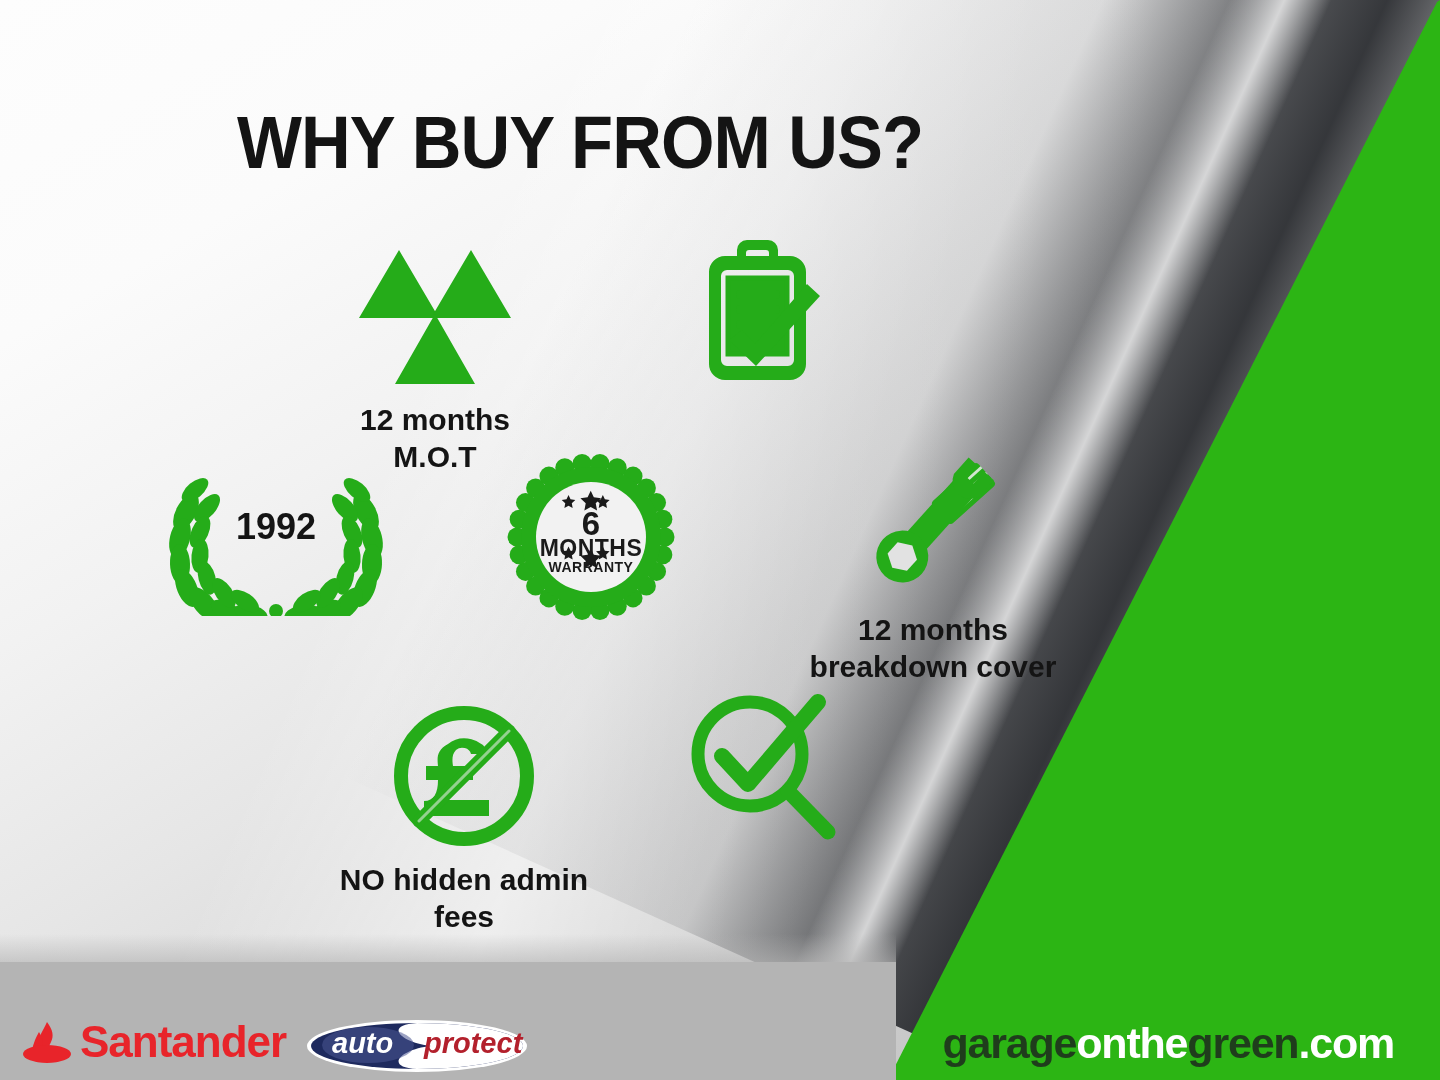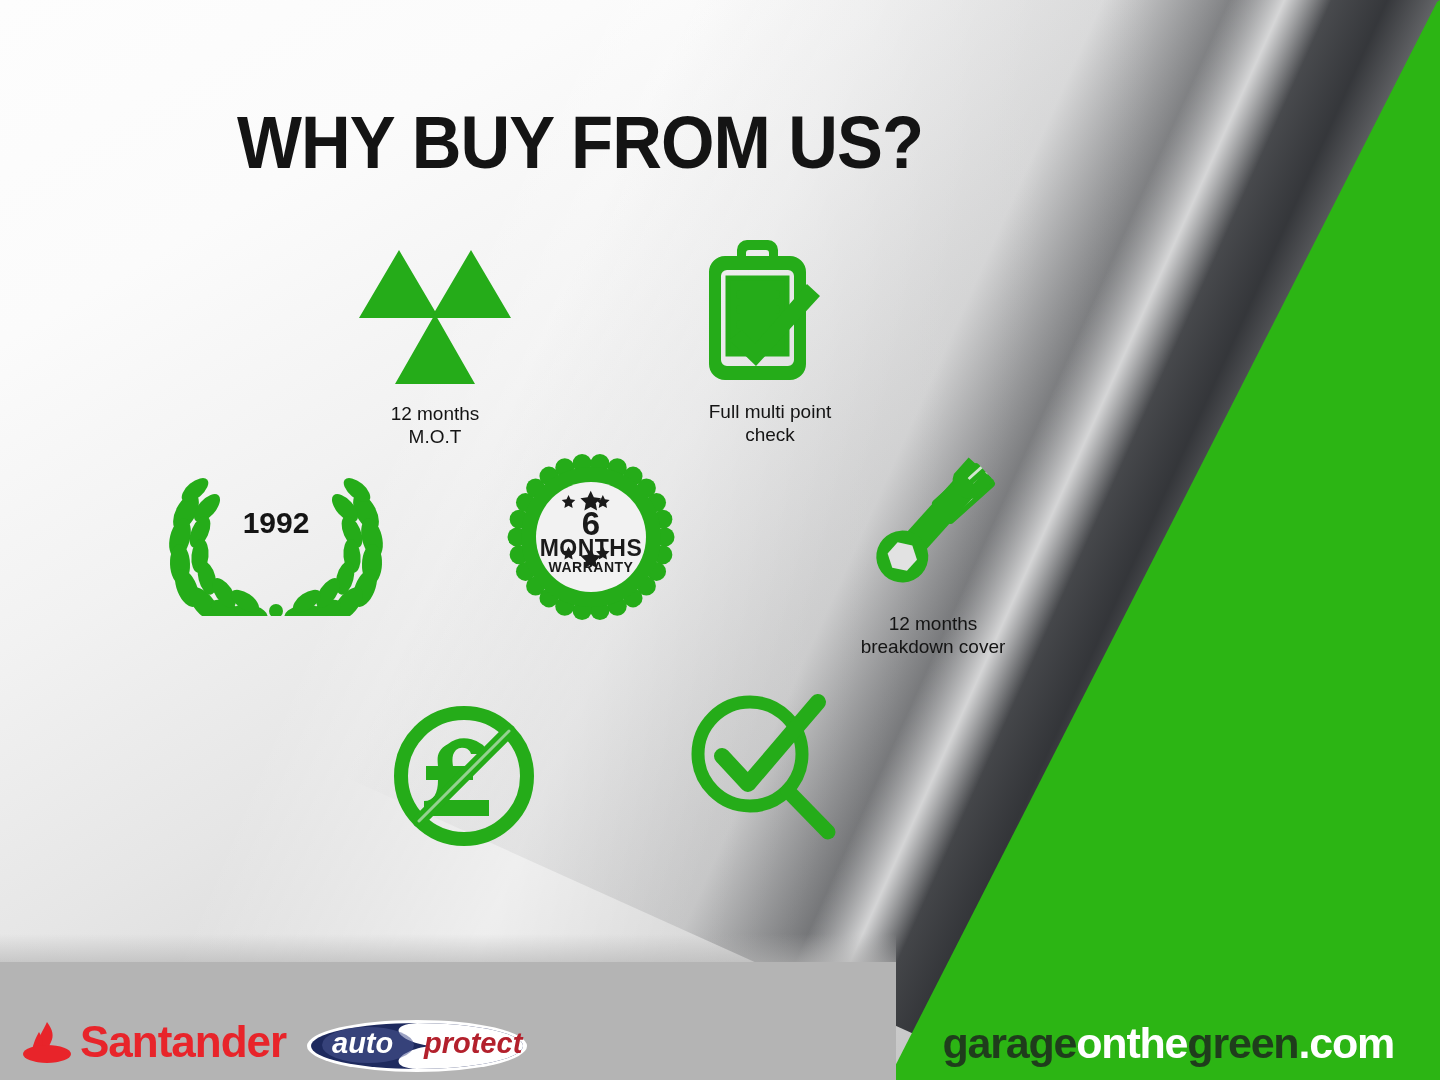--- a/index.html
+++ b/index.html
@@ -84,40 +84,40 @@
     color:#141414;
     font-family:"Liberation Sans", sans-serif;
     transform:scaleX(.93);
     white-space:nowrap;
   }
 
   
   .feature { position:absolute; text-align:center; }
   .feature .icon { display:flex; align-items:flex-end; justify-content:center; }
   .feature .label {
-    font-size:19px; font-weight:normal; color:#141414; line-height:1.22;
+    font-size:30px; font-weight:bold; color:#141414; line-height:1.22;
     margin-top:10px; white-space:pre-line;
   }
 
   
   #f-mot        { left:306px; top:244px;  width:258px; }
   #f-check      { left:630px; top:238px;  width:280px; }
   #f-est        { left:150px; top:468px;  width:252px; }
   #f-warranty   { left:438px; top:452px;  width:306px; }
   #f-breakdown  { left:792px; top:440px;  width:282px; }
   #f-fees       { left:324px; top:700px;  width:280px; }
   #f-hpi        { left:618px; top:688px;  width:288px; }
 
   .green { fill:#25ac19; }
 
   
   #est-wrap { position:relative; width:252px; height:148px; }
   #est-year {
     position:absolute; left:0; top:38px; width:252px;
-    text-align:center; font-size:30px; font-weight:bold; color:#141414;
+    text-align:center; font-size:36px; font-weight:bold; color:#141414;
   }
 
   
   #santander {
     position:absolute; left:22px; top:1020px;
     display:flex; align-items:flex-end; gap:8px;
   }
   #santander-word {
     font-size:44px; font-weight:bold; color:#e8242a;
     letter-spacing:-1px; line-height:1;
@@ -182,22 +182,20 @@
 
         <rect class="green" x="33" y="40" width="59" height="76" fill="none" stroke="#25ac19" stroke-width="5"></rect>
 
         <rect class="green" x="41" y="52" width="44" height="9" rx="4"></rect>
         <rect class="green" x="41" y="67" width="44" height="9" rx="4"></rect>
         <rect class="green" x="41" y="82" width="44" height="9" rx="4"></rect>
 
         <path class="green" d="M47 92 L60 106 L112 46 L125 58 L61 128 L34 102 Z"></path>
       </svg>
     </div>
-    <div class="label">Full multi point
-check</div>
   </div>
 
   <div class="feature" id="f-est">
     <div id="est-wrap">
       <svg width="252" height="148" viewBox="0 0 252 148" style="position:absolute;left:0;top:0;">
         <g class="green" fill="#25ac19">
 
           <g>
             <ellipse cx="36" cy="44" rx="20" ry="10" transform="rotate(-62 36 44)"></ellipse>
             <ellipse cx="30" cy="70" rx="20" ry="10" transform="rotate(-76 30 70)"></ellipse>
@@ -336,20 +334,22 @@
 
         <g fill="#25ac19">
           <path d="M60 44 a24 20 0 0 1 40 10 h-17 a9 8 0 0 0 -15 -4 c-4 4 -4 10 -3 16 h20 v14 h-19
                    c0 9 -2 15 -7 20 h42 v16 h-65 v-15 c10 0 14 -8 14 -21 h-12 v-14 h12 c-1 -9 -1 -16 10 -22 z"></path>
         </g>
 
         <line x1="31" y1="121" x2="121" y2="31" stroke="#25ac19" stroke-width="13" stroke-linecap="round"></line>
         <line x1="31" y1="121" x2="121" y2="31" stroke="#f0f0f0" stroke-width="3" stroke-linecap="round" opacity=".55"></line>
       </svg>
     </div>
+    <div class="label">NO hidden admin
+fees</div>
   </div>
 
   <div class="feature" id="f-hpi">
     <div class="icon">
       <svg width="160" height="158" viewBox="0 0 160 158">
 
         <circle cx="68" cy="66" r="52" fill="none" stroke="#25ac19" stroke-width="13"></circle>
 
         <line x1="106" y1="103" x2="146" y2="144" stroke="#25ac19" stroke-width="15" stroke-linecap="round"></line>
 

